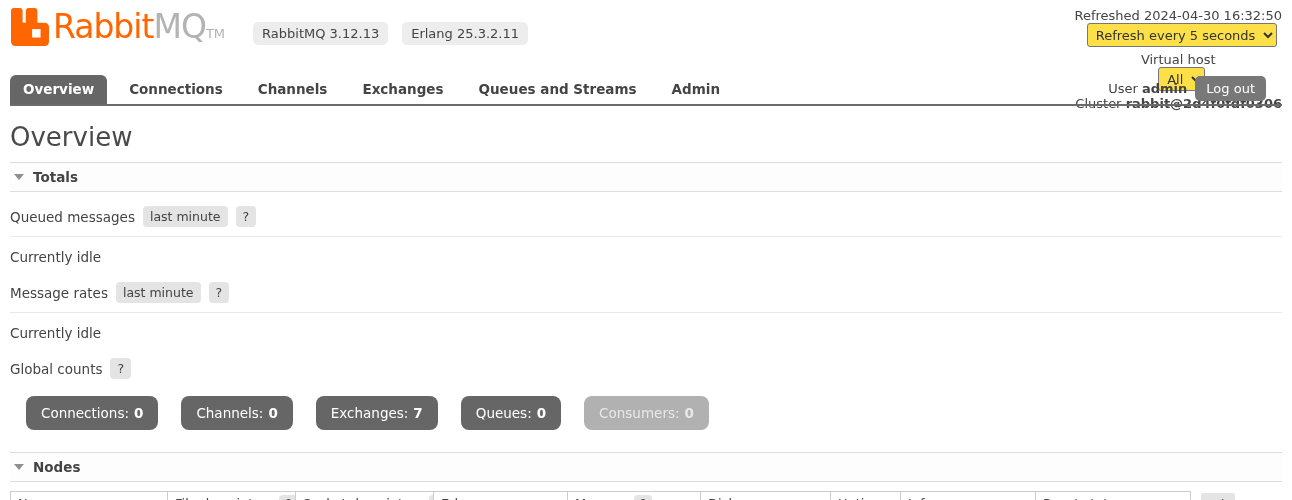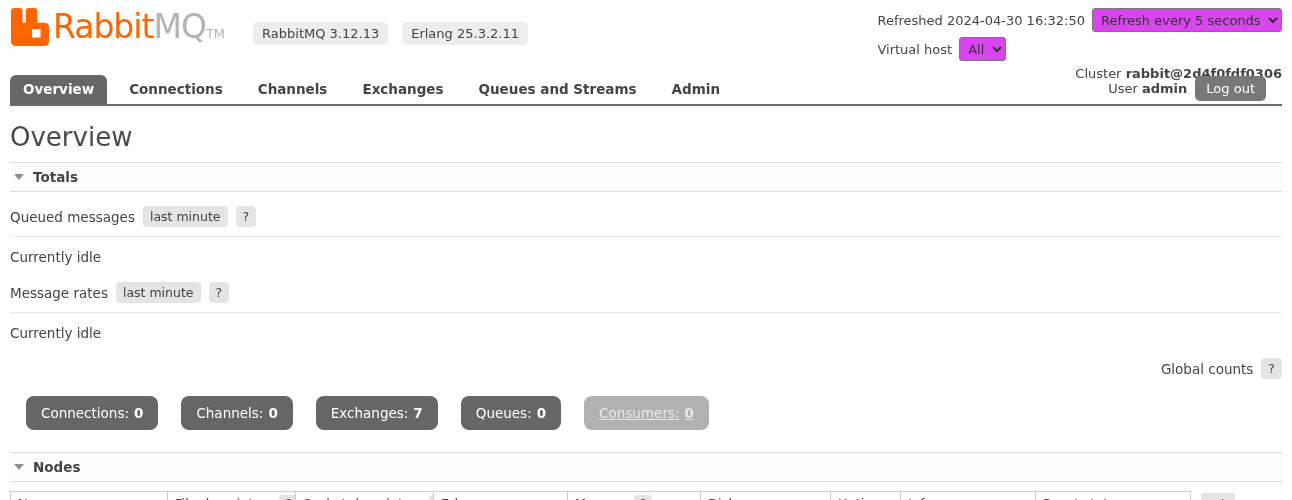--- a/index.html
+++ b/index.html
@@ -14,47 +14,47 @@
   .header { position:relative; padding:6px 10px 0 10px; height:72px; }
   .logo-row { display:flex; align-items:center; }
   .logo-mark { width:40px; height:38px; margin-top:2px; }
   .brand-text { font-size:33px; letter-spacing:-1px; margin-left:3px; white-space:nowrap; }
   .brand-rabbit { color:#ff6600; }
   .brand-mq { color:#b3b3b3; }
   .brand-tm { font-size:13px; color:#b3b3b3; letter-spacing:0; }
   .version-badges { display:flex; gap:14px; margin-left:28px; margin-top:14px; }
   .vbadge { background:#ededed; border-radius:5px; padding:4px 9px; font-size:13px; color:#444; white-space:nowrap; }
   .header-right { position:absolute; top:8px; right:10px; text-align:right; }
-  .hr-row { display:flex; justify-content:flex-start; align-items:center; margin-bottom:5px; }
+  .hr-row { display:flex; justify-content:flex-end; align-items:center; margin-bottom:5px;flex-direction:column; }
   .hr-row select {
     margin-left:7px; font-family:inherit; font-size:13px; color:#333;
-    border:1px solid #767676; border-radius:3px; background:#d946ef; padding:2px 4px; height:24px;
+    border:1px solid #767676; border-radius:3px; background:#fde047; padding:2px 4px; height:24px;
   }
   .cluster-row { margin-top:4px; font-size:13px; }
   .bold { font-weight:bold; }
   
   .tabbar { margin:4px 10px 0; border-bottom:2px solid #6b6b6b; display:flex; position:relative; align-items:flex-end; height:30px; }
   .tab { padding:6px 13px 7px; margin-right:9px; font-weight:bold; font-size:13.5px; color:#444; cursor:pointer; white-space:nowrap; }
   .tab.active { background:#666; color:#fff; border-radius:6px 6px 0 0; }
   .user-area { position:absolute; right:16px; top:0; display:flex; align-items:center; gap:8px; font-size:13px; }
   .logout-btn { background:#787878; color:#fff; border:none; border-radius:5px; padding:5px 11px; font-size:13px; font-family:inherit; cursor:pointer; }
   
   .page-title { margin:16px 10px 10px; font-size:26px; font-weight:normal; color:#4a4a4a; }
   .section-bar { margin:0 10px; border-top:1px solid #ddd; border-bottom:1px solid #ddd; background:#fdfdfd;
                  padding:6px 4px; font-weight:bold; font-size:13.5px; color:#444; display:flex; align-items:center; gap:9px; }
   .tri-down { width:0; height:0; border-left:5px solid transparent; border-right:5px solid transparent; border-top:6px solid #8f8f8f; }
   .metric-head { margin:0 10px; padding:14px 0 9px; border-bottom:1px solid #e9e9e9; font-size:13.5px; display:flex; align-items:center; }
-  .metric-head.no-line { border-bottom:none; padding-bottom:4px;justify-content:flex-end; }
+  .metric-head.no-line { border-bottom:none; padding-bottom:4px; }
   .gbadge { background:#e4e4e4; border-radius:4px; padding:3px 7px; margin-left:8px; font-size:12.5px; color:#444; cursor:default; }
   .help-badge { cursor:pointer; }
   .idle-text { margin:0 10px; padding:12px 0 3px; font-size:13.5px; }
   .count-row { margin:13px 26px 0; display:flex; gap:23px; }
   .count-btn { background:#666; color:#fff; border:none; border-radius:8px; padding:9px 15px; font-size:13.5px; font-family:inherit; cursor:pointer; display:flex; }
   .count-btn b { margin-left:5px; }
-  .count-btn.disabled { background:#b1b1b1; color:#e8e8e8; cursor:default;text-decoration:underline; }
+  .count-btn.disabled { background:#b1b1b1; color:#e8e8e8; cursor:default; }
   .nodes-gap { margin-top:22px; }
   
   .table-zone { margin:9px 10px 0; display:flex; gap:10px; align-items:flex-start; }
   table.nodes { border-collapse:collapse; table-layout:fixed; width:1180px; }
   table.nodes th, table.nodes td { border:1px solid #ccc; text-align:left; }
   table.nodes th { background:#fff; font-weight:normal; font-size:13px; padding:4px 7px; white-space:nowrap; overflow:hidden; }
   th .gbadge { margin-left:6px; padding:2px 6px; font-size:12px; }
   .expander { background:#e4e4e4; padding:3px 7px; font-size:13px; color:#333; margin-top:2px; cursor:pointer; border-radius:2px; }
 </style>
 </head>

